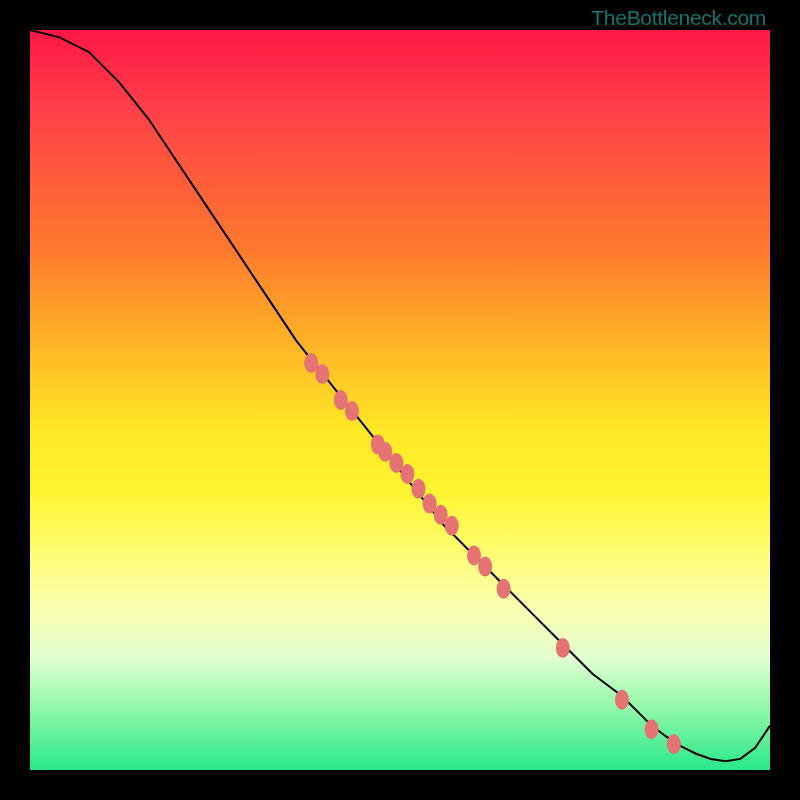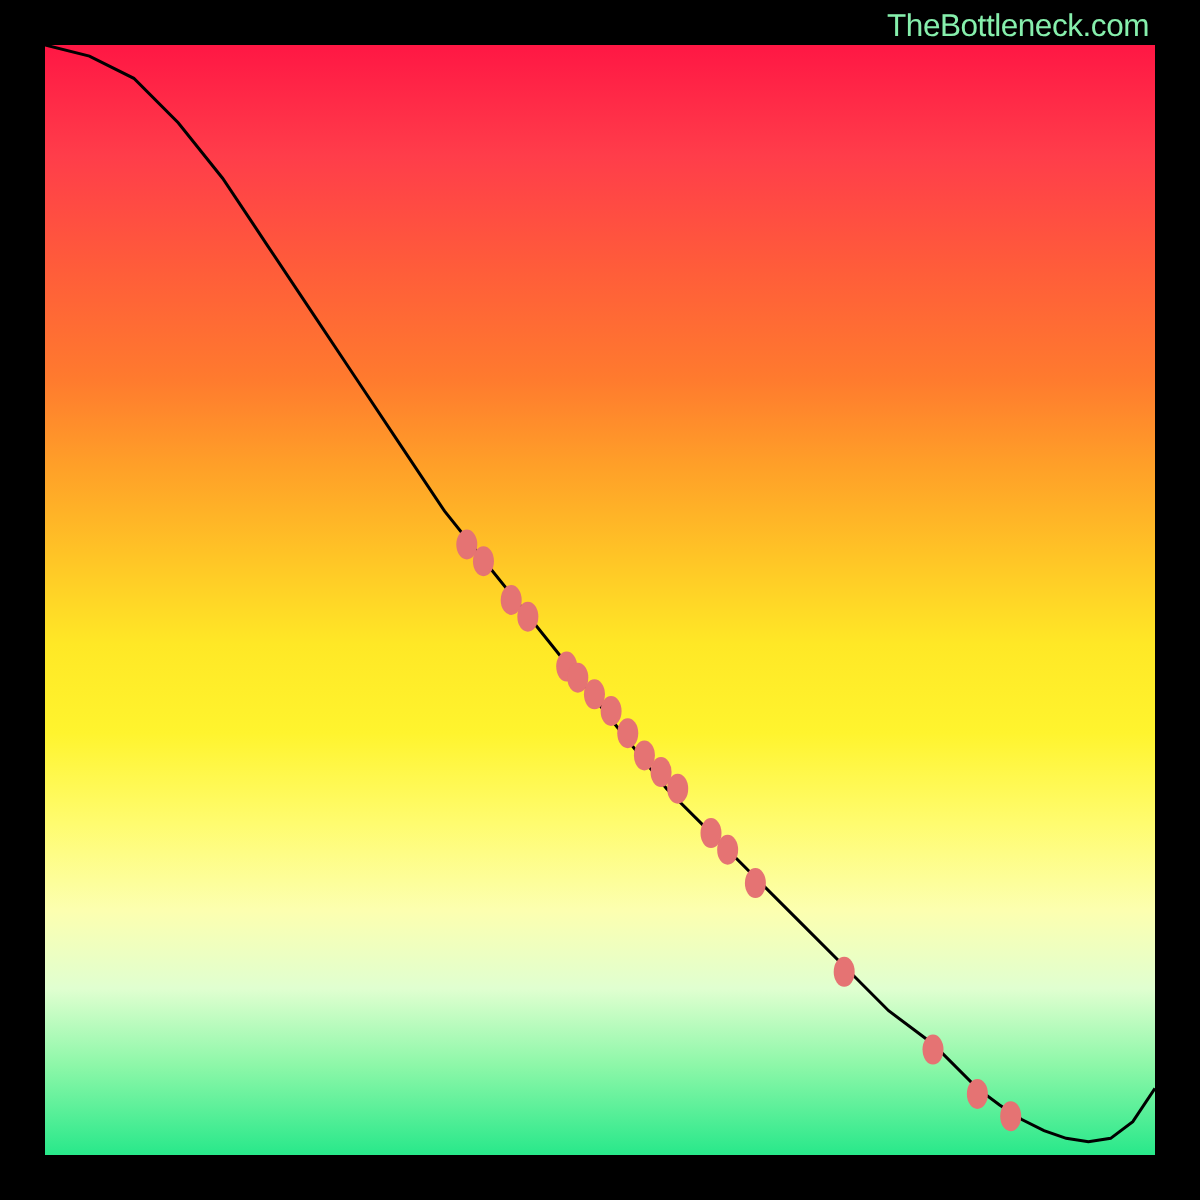--- a/index.html
+++ b/index.html
@@ -44,21 +44,21 @@
     top: 0;
     width: 100%;
     height: 100%;
   }
   .watermark {
     position: absolute;
     right: 34px;
     top: 6px;
     font-family: Arial, sans-serif;
     font-size: 21px;
-    color: #86efac;
+    color: #0f766e;
     letter-spacing: -0.3px;
   }
 </style>
 </head>
 <body>
 
 <div class="chart-container">
   <div class="plot-area">
     <svg class="line-svg" viewBox="0 0 740 740" preserveAspectRatio="none">
       <path id="curve-path" fill="none" stroke="#000" stroke-width="2.0" d="M0.00 0.00 L29.60 7.40 L59.20 22.20 L88.80 51.80 L118.40 88.80 L148.00 133.20 L177.60 177.60 L207.20 222.00 L236.80 266.40 L266.40 310.80 L296.00 347.80 L325.60 384.80 L355.20 421.80 L384.80 458.80 L414.40 495.80 L444.00 525.40 L473.60 555.00 L503.20 584.60 L532.80 614.20 L562.40 643.80 L592.00 666.00 L621.60 695.60 L636.40 706.70 L651.20 716.32 L666.00 723.72 L680.80 728.90 L695.60 731.12 L710.40 728.90 L725.20 717.80 L740.00 695.60 "></path>

